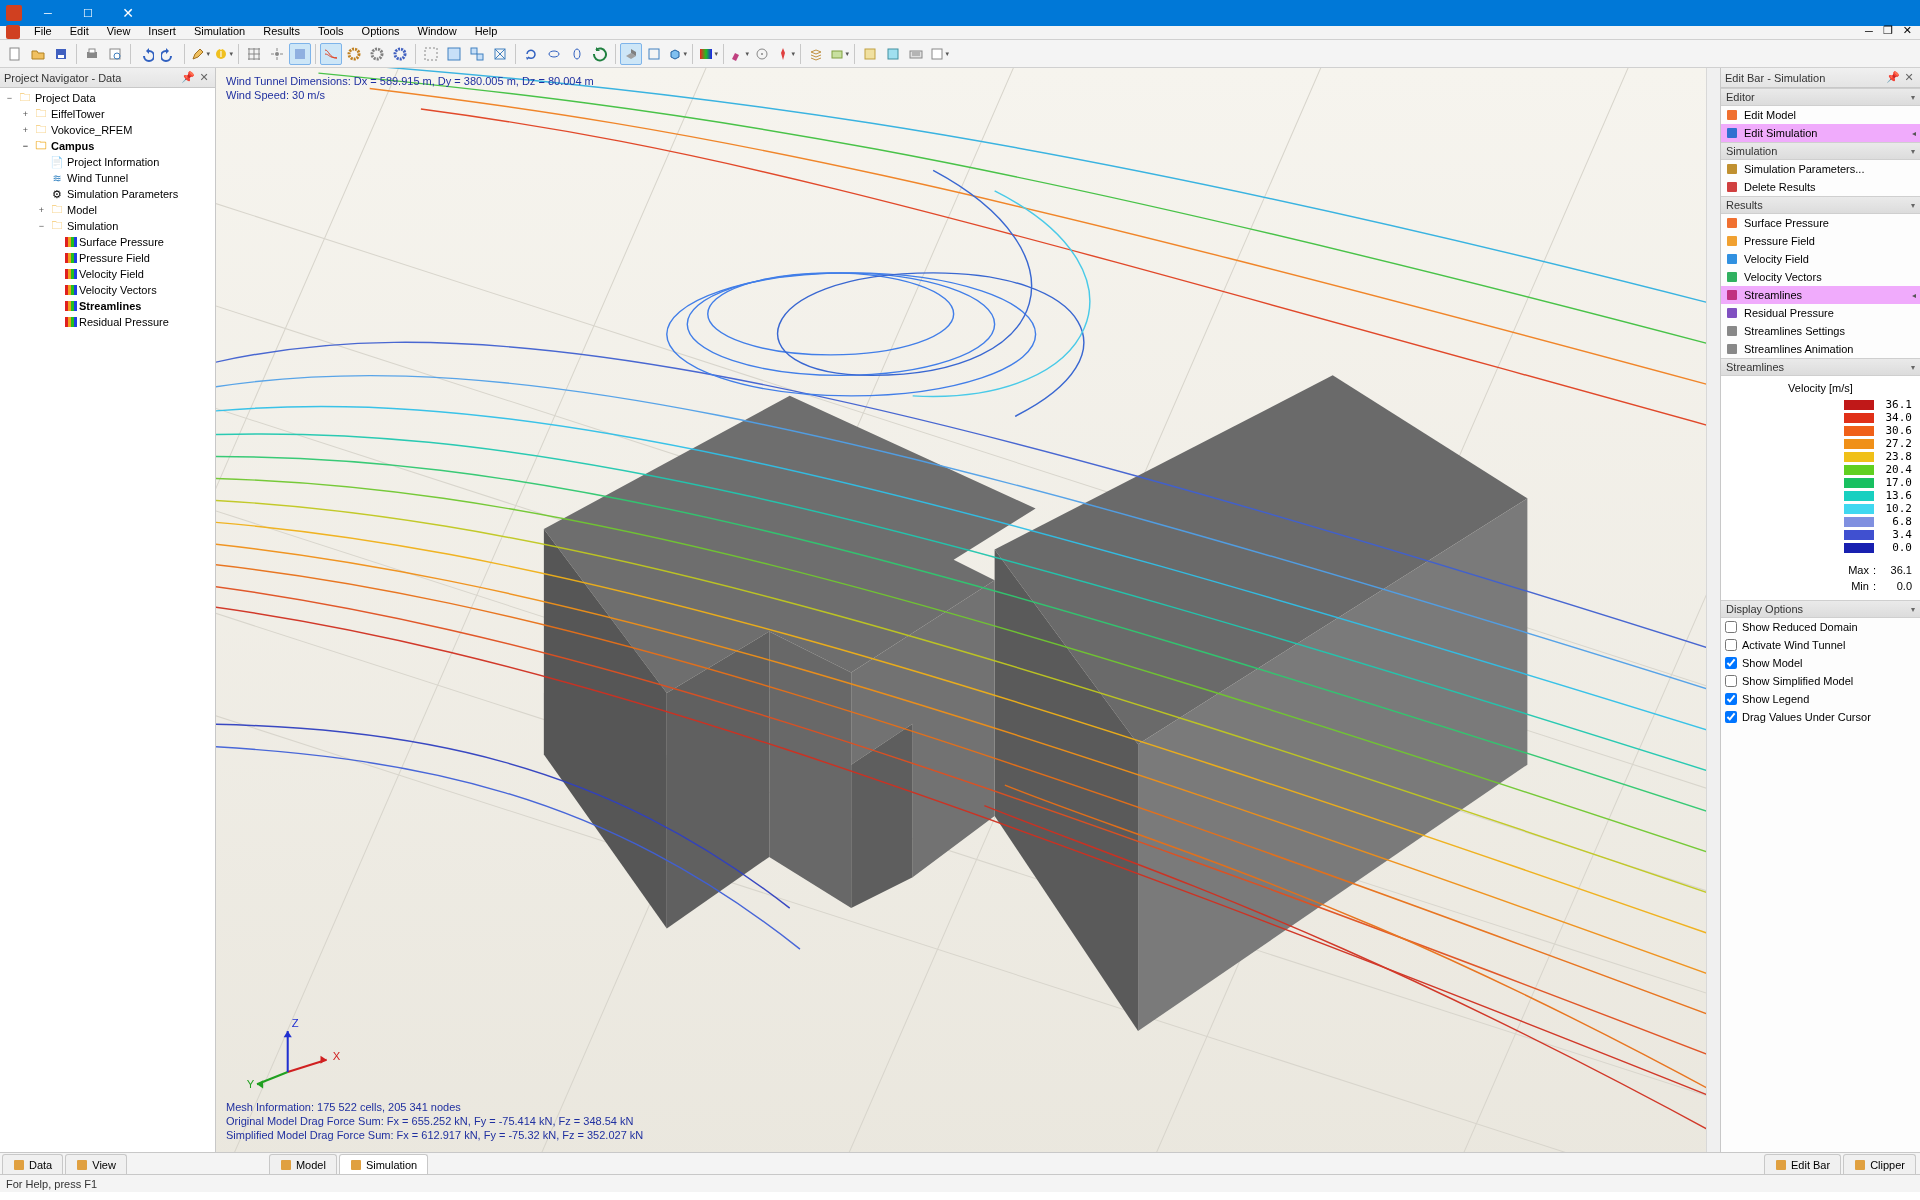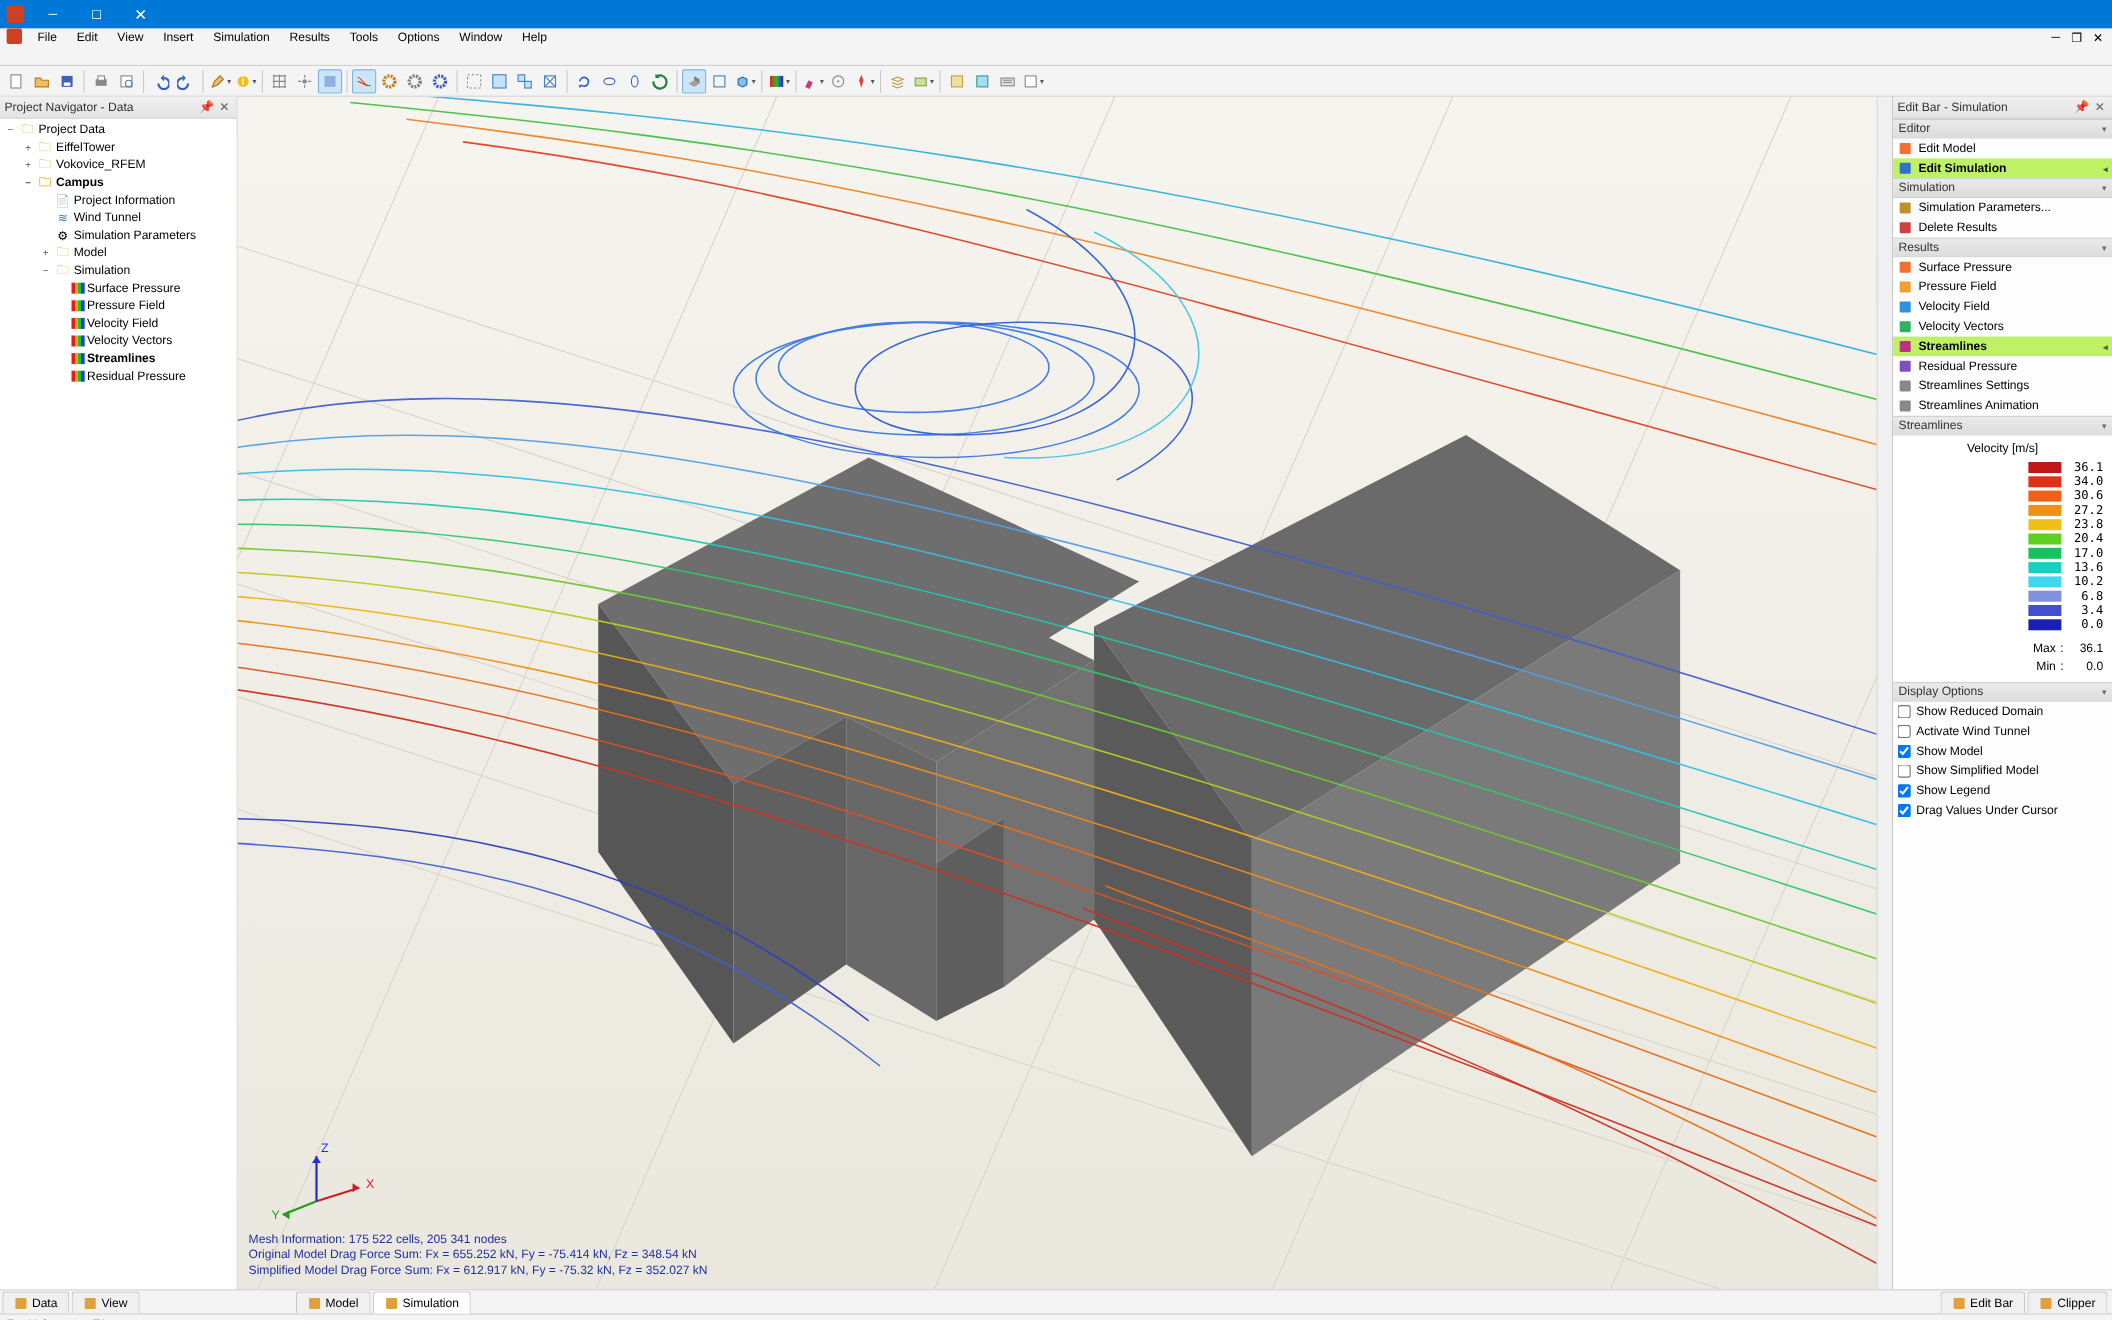--- a/index.html
+++ b/index.html
@@ -2,21 +2,21 @@
 <html><head>
 <meta charset="utf-8">
 <style>
 * { box-sizing: border-box; margin: 0; padding: 0; font-family: "Segoe UI", Tahoma, sans-serif; font-size: 11px; }
 html, body { width: 1920px; height: 1200px; overflow: hidden; background: #fff; }
 .titlebar { background: #0078d7; color: #fff; height: 26px; display: flex; align-items: center; padding: 0 6px; }
 .titlebar .app-icon { width: 16px; height: 16px; background: #d04020; margin-right: 6px; border-radius: 2px; display:inline-block;}
 .titlebar .title { flex: 1; }
 .titlebar .win-btns { display: flex; }
 .titlebar .win-btn { width: 40px; height: 26px; display:flex; align-items:center; justify-content:center; color:#fff;}
-.menubar { background: #f4f4f4; border-bottom: 1px solid #d0d0d0; height: 34px; display: flex; align-items: flex-start; padding: 0 4px; gap: 2px;}
+.menubar { background: #f4f4f4; border-bottom: 1px solid #d0d0d0; height: 14px; display: flex; align-items: flex-end; padding: 0 4px; gap: 2px;}
 .menubar .file-icon { width:14px; height:14px; background:#d04020; margin:0 4px 0 2px; border-radius:2px; display:inline-block;}
 .menubar .menu { padding: 2px 8px; }
 .toolbar { background: #f4f4f4; border-bottom: 1px solid #d0d0d0; height: 28px; display: flex; align-items: center; padding: 0 4px; gap: 1px;}
 .toolbar .tbtn { width: 22px; height: 22px; display:flex; align-items:center; justify-content:center; border:1px solid transparent; border-radius:2px;}
 .toolbar .tbtn.active { background:#cde6f7; border-color:#7eb4ea;}
 .toolbar .sep { width:1px; height:20px; background:#c8c8c8; margin:0 3px;}
 .toolbar .dd::after { content:"▾"; font-size:7px; margin-left:1px; color:#555; }
 .body { display: flex; height: calc(1200px - 26px - 22px - 28px - 22px - 18px); }
 .left-panel { width: 216px; background: #f7f7f7; border-right: 1px solid #c8c8c8; display:flex; flex-direction:column;}
 .panel-header { background: linear-gradient(#f0f0f0,#e4e4e4); border-bottom:1px solid #c8c8c8; height:20px; display:flex; align-items:center; padding:0 4px; font-size:11px; color:#333;}
@@ -33,21 +33,21 @@
 .viewport .vpcanvas { position:absolute; inset:0;}
 .viewport .overlay-text { position:absolute; color:#2030a0; font-size:11px; line-height:14px;}
 .viewport .overlay-text.top { top:6px; left:10px; }
 .viewport .overlay-text.bottom { bottom:10px; left:10px; }
 .viewport .scrollbar-v { position:absolute; right:0; top:0; bottom:0; width:14px; background:#f0f0f0; border-left:1px solid #d8d8d8;}
 .right-panel { width: 200px; background:#f7f7f7; border-left:1px solid #c8c8c8; display:flex; flex-direction:column; overflow:auto;}
 .section-hdr { background:linear-gradient(#eaeaea,#dcdcdc); border-top:1px solid #cfcfcf; border-bottom:1px solid #cfcfcf; height:18px; display:flex; align-items:center; padding:0 5px; color:#333;}
 .section-hdr .spacer { flex:1;}
 .section-hdr .arrow { font-size:8px; color:#666;}
 .r-item { display:flex; align-items:center; height:18px; padding:0 4px; gap:5px; background:#fdfdfd;}
-.r-item.bold { font-weight:bold; background:#bef264;align-items:center; }
+.r-item.bold { font-weight:normal; background:#f0abfc;align-items:center; }
 .r-item .ricon { width:14px; height:14px; display:inline-flex; align-items:center; justify-content:center; font-size:10px;}
 .r-item .rarrow { margin-left:auto; font-size:8px; color:#555;}
 .legend-box { background:#fff; padding:6px 8px 8px 8px; font-size:11px;}
 .legend-title { text-align:center; margin-bottom:4px;}
 .legend-row { display:flex; align-items:center; justify-content:flex-end; gap:6px; height:13px;}
 .legend-chip { width:30px; height:10px;}
 .legend-val { width:32px; text-align:right; font-family:Consolas,monospace; font-size:11px;}
 .legend-stat { display:flex; justify-content:flex-end; gap:4px; font-family:Consolas,monospace; margin-top:4px;}
 .chk-row { display:flex; align-items:center; height:18px; padding:0 4px; gap:5px; background:#fdfdfd;}
 .chk-row input { margin:0; width:12px; height:12px;}
@@ -465,20 +465,24 @@
           <polygon points="38,-12 32,-8 32,-16" fill="#d02020"></polygon>
         <line x1="0" y1="0" x2="-30" y2="12" stroke="#20a020" stroke-width="2"></line>
           <polygon points="-30,12 -24,8 -24,16" fill="#20a020"></polygon>
         <line x1="0" y1="0" x2="0" y2="-40" stroke="#2030d0" stroke-width="2"></line>
           <polygon points="0,-40 -4,-34 4,-34" fill="#2030d0"></polygon>
         <text x="44" y="-12" fill="#d02020" font-size="11">X</text>
         <text x="-40" y="16" fill="#20a020" font-size="11">Y</text>
         <text x="4" y="-44" fill="#2030d0" font-size="11">Z</text>
       </g>
     </svg>
+    <div class="overlay-text top">
+      <div>Wind Tunnel Dimensions: Dx = 589.915 m, Dy = 380.005 m, Dz = 80.004 m</div>
+      <div>Wind Speed: 30 m/s</div>
+    </div>
     <div class="overlay-text bottom">
       <div>Mesh Information: 175 522 cells, 205 341 nodes</div>
       <div>Original Model Drag Force Sum: Fx = 655.252 kN, Fy = -75.414 kN, Fz = 348.54 kN</div>
       <div>Simplified Model Drag Force Sum: Fx = 612.917 kN, Fy = -75.32 kN, Fz = 352.027 kN</div>
     </div>
     <div class="scrollbar-v"></div>
   </div>
 
   <div class="right-panel">
     <div class="panel-header">

